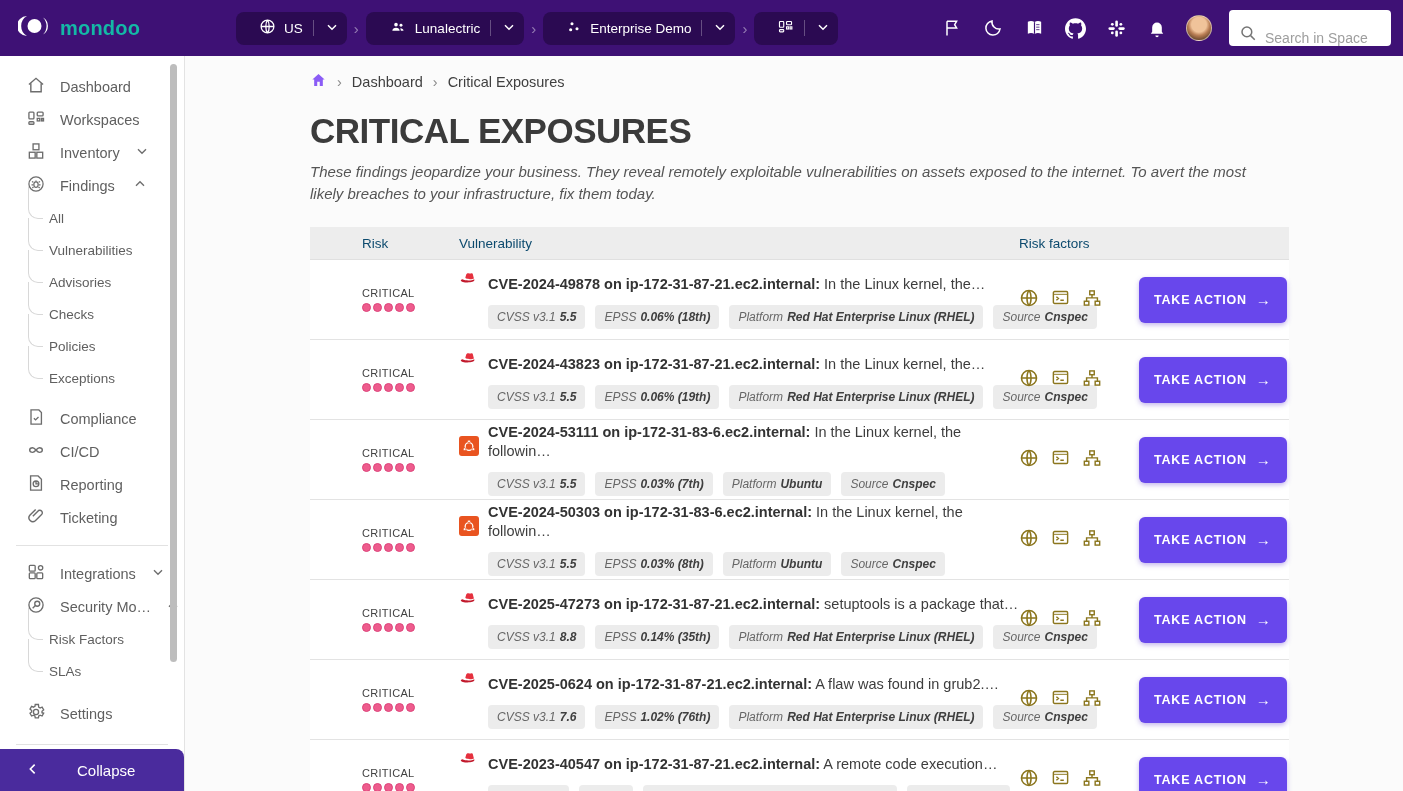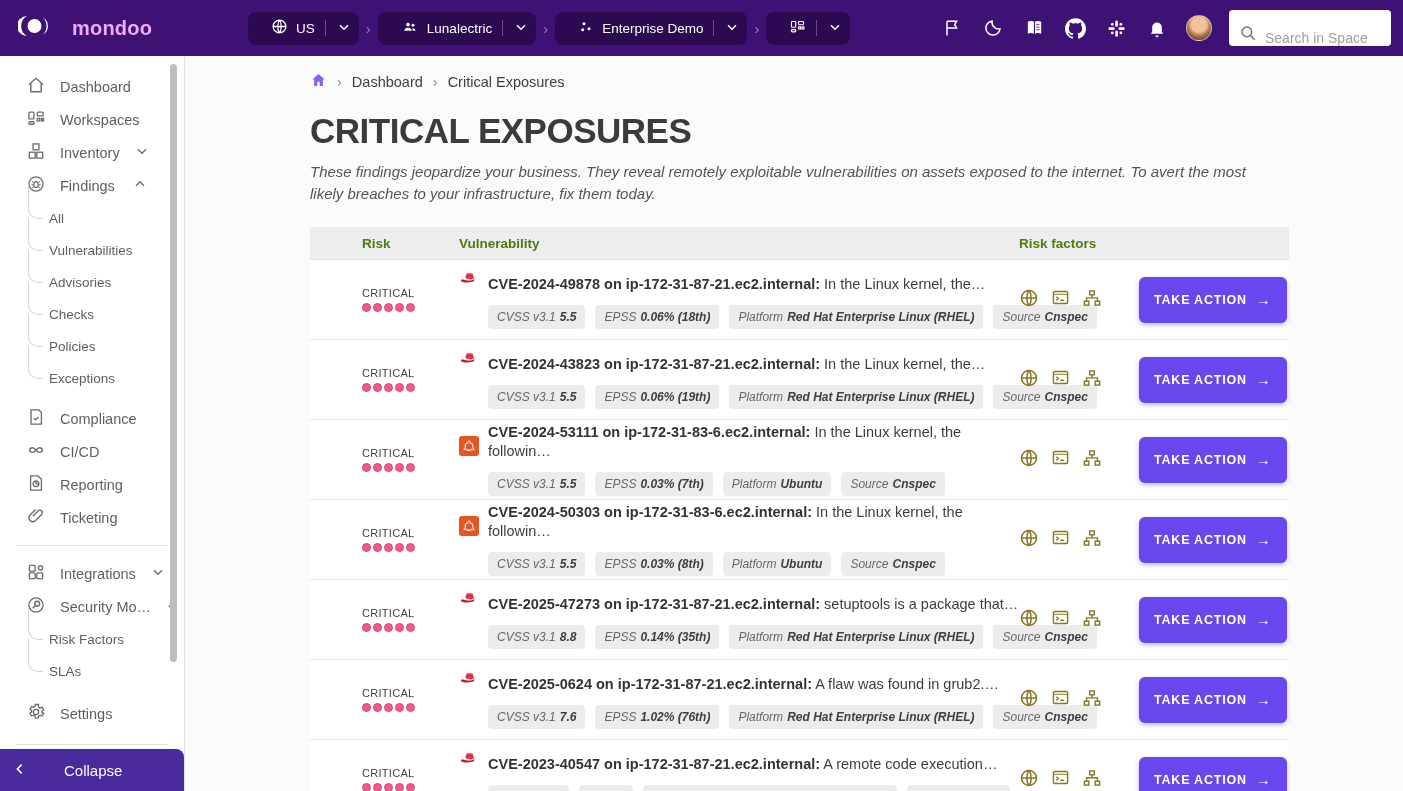--- a/index.html
+++ b/index.html
@@ -1,20 +1,20 @@
 <!DOCTYPE html>
 <html><head>
 <meta charset="utf-8">
 <style>
   * { margin:0; padding:0; box-sizing:border-box; }
   html,body { width:1403px; height:791px; overflow:hidden; font-family:"Liberation Sans", sans-serif; background:#fbfbfb; }
 
   
   .topbar { position:fixed; top:0; left:0; width:1403px; height:56px; background:#3e1175; display:flex; align-items:center; padding:0 12px 0 18px; z-index:20; }
-  .brand { display:flex; align-items:center; gap:20px; color:#f0abfc; }
+  .brand { display:flex; align-items:center; gap:8px; color:#14b8a6; }
   .brand-text { font-size:20px; font-weight:700; letter-spacing:.2px; }
   .crumb-chips { display:flex; align-items:center; margin-left:96px; }
   .chip { background:#2b0a52; border-radius:8px; height:33px; display:flex; align-items:center; padding:0 7px 0 23px; color:#fff; font-size:13.5px; gap:8px; cursor:pointer; }
   .chip .divider { width:1px; height:16px; background:rgba(255,255,255,.28); margin:0 2px; }
   .chip svg { flex:none; }
   .crumb-sep { color:rgba(255,255,255,.45); margin:0 7px; font-size:15px; }
   .tb-right { margin-left:auto; display:flex; align-items:center; gap:17px; }
   .tb-icon { width:24px; height:24px; display:flex; align-items:center; justify-content:center; cursor:pointer; }
   .avatar { width:26px; height:26px; border-radius:50%; background:radial-gradient(circle at 50% 36%, #f0c39a 0 38%, #b97e55 55%, #6e4a2e 78%, #553823 100%); border:1px solid rgba(255,255,255,.5); cursor:pointer; }
   .searchbox { width:162px; height:36px; background:#fff; border-radius:4px; display:flex; align-items:flex-end; padding:0 10px; gap:8px; margin-left:0; }
@@ -23,31 +23,31 @@
 
   
   .sidebar { position:fixed; top:56px; left:0; width:185px; bottom:0; background:#fff; border-right:1px solid #e3e3e3; padding-top:14px; z-index:10; }
   .side-item { height:33px; display:flex; align-items:center; gap:14px; padding-left:26px; color:#5f5f5f; font-size:14.5px; cursor:pointer; white-space:nowrap; }
   .side-item svg { flex:none; }
   .side-item .chev { margin-left:auto; margin-right:36px; }
   .sub-item { height:32px; display:flex; align-items:center; padding-left:49px; color:#5f5f5f; font-size:13.5px; position:relative; cursor:pointer; }
   .sub-item::before { content:''; position:absolute; left:28px; top:-16px; width:14px; height:32px; border-left:1px solid #d8d8d8; border-bottom:1px solid #d8d8d8; border-bottom-left-radius:10px; }
   .side-divider { height:1px; background:#e2e2e2; margin:11px 16px; }
   .side-scroll { position:absolute; right:7px; top:8px; width:7px; height:598px; background:#bdbdbd; border-radius:4px; cursor:pointer; }
-  .collapse-bar { position:absolute; left:0; right:0; bottom:0; height:42px; background:#4a2b9d; border-top-right-radius:8px; color:#fff; display:flex; align-items:center; padding-left:12px; gap:36px; font-size:15px; cursor:pointer; }
+  .collapse-bar { position:absolute; left:0; right:0; bottom:0; height:42px; background:#4a2b9d; border-top-right-radius:8px; color:#fff; display:flex; align-items:center; padding-left:25px; gap:36px; font-size:15px; cursor:pointer; }
 
   
   .main { position:absolute; top:56px; left:185px; right:0; bottom:0; background:#fbfbfb; padding:16px 0 0 125px; overflow:hidden; }
   .breadcrumb { display:flex; align-items:center; gap:10px; font-size:14.5px; color:#3f3f3f; }
   .bc-sep { color:#8a8a8a; }
   .page-title { margin-top:20px; font-size:35px; font-weight:800; letter-spacing:-.5px; color:#3b3b3b; }
   .page-desc { margin-top:10px; width:960px; font-size:15px; line-height:22px; color:#555;font-style:italic; }
 
   .table { margin-top:22px; width:979px; }
-  .t-head { height:33px; background:#ededed; display:flex; align-items:center; font-size:13.5px; font-weight:700; color:#4d7c0f; border-bottom:1px solid #e0e0e0; }
+  .t-head { height:33px; background:#ededed; display:flex; align-items:center; font-size:13.5px; font-weight:400; color:#0c4a6e; border-bottom:1px solid #e0e0e0; }
   .col-risk { width:149px; padding-left:52px; flex:none; }
   .col-vuln { width:560px; flex:none; }
   .col-factors { width:120px; flex:none; }
   .col-action { width:150px; flex:none; }
   .t-row { min-height:80px; background:#fff; display:flex; align-items:center; border-bottom:1px solid #e3e3e3; }
   .sev-label { font-size:11px; color:#424242; letter-spacing:.3px; }
   .dots { display:flex; gap:2px; margin-top:4px; }
   .dot { width:9px; height:9px; border-radius:50%; background:#ee5c8d; border:1px solid #dd437a; }
   .v-title { display:flex; align-items:flex-end; gap:9px; font-size:14.5px; line-height:19px; color:#3d3d3d; }
   .v-title .plat-ic { flex:none; margin-top:-1px; }

